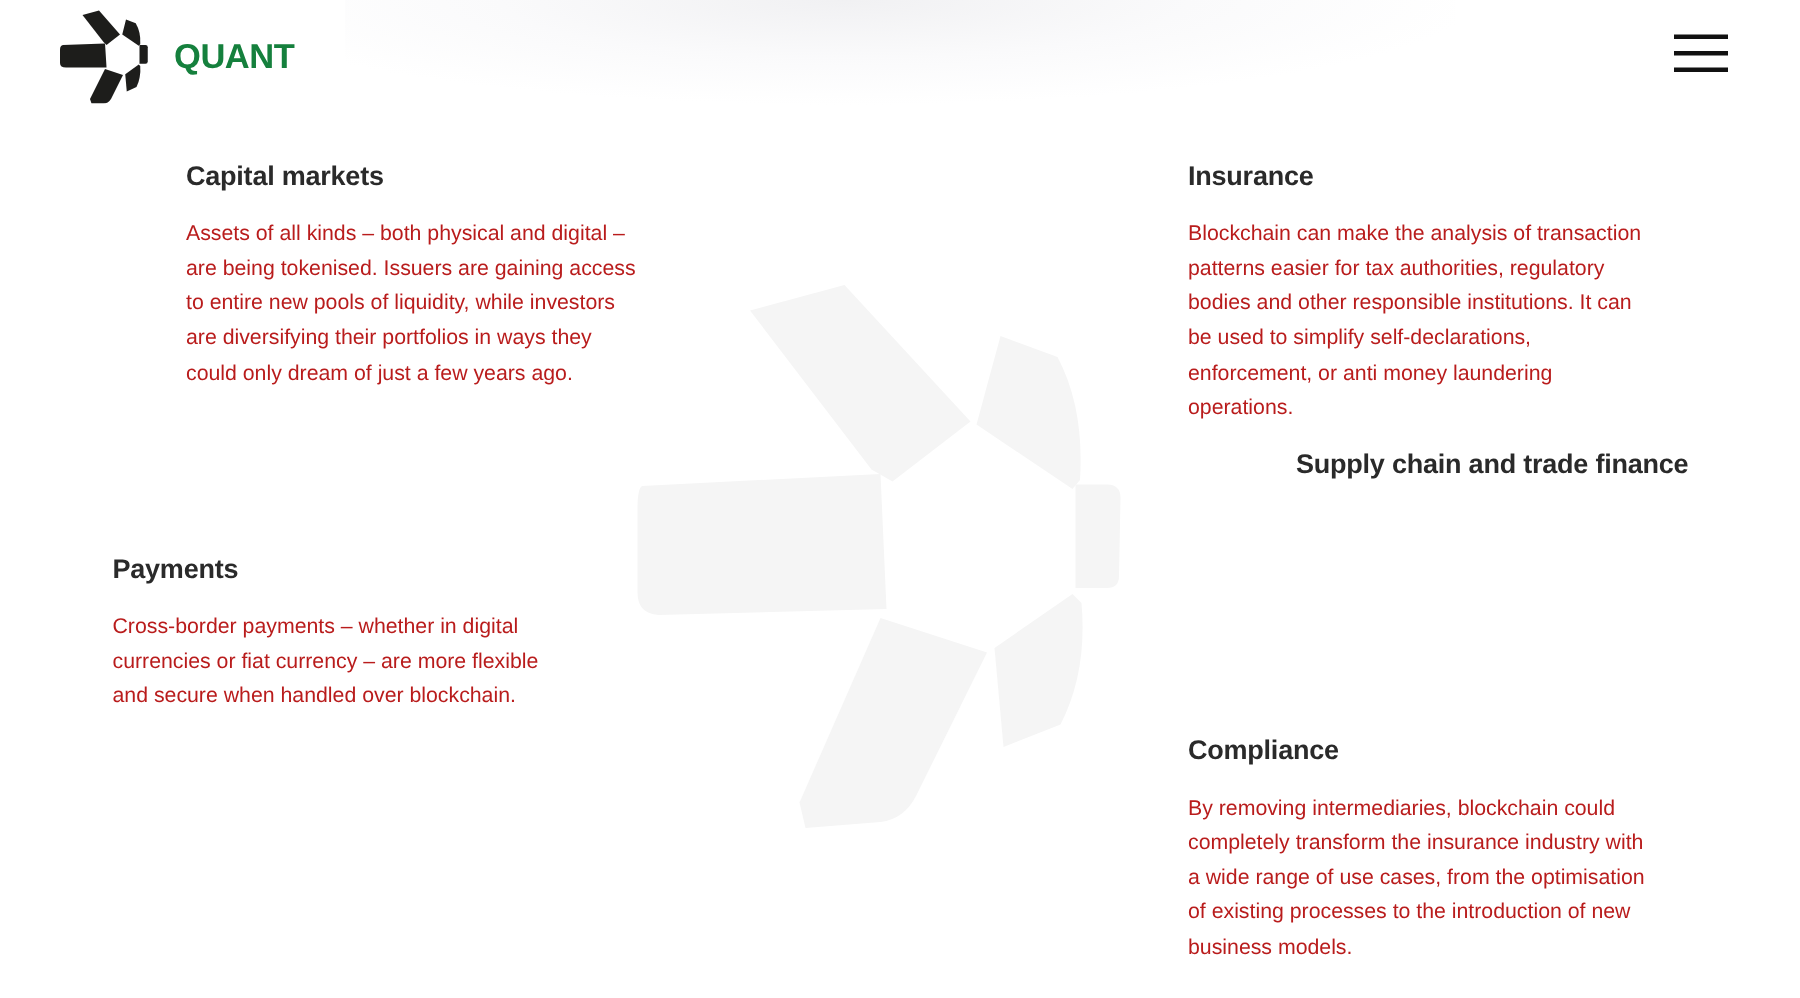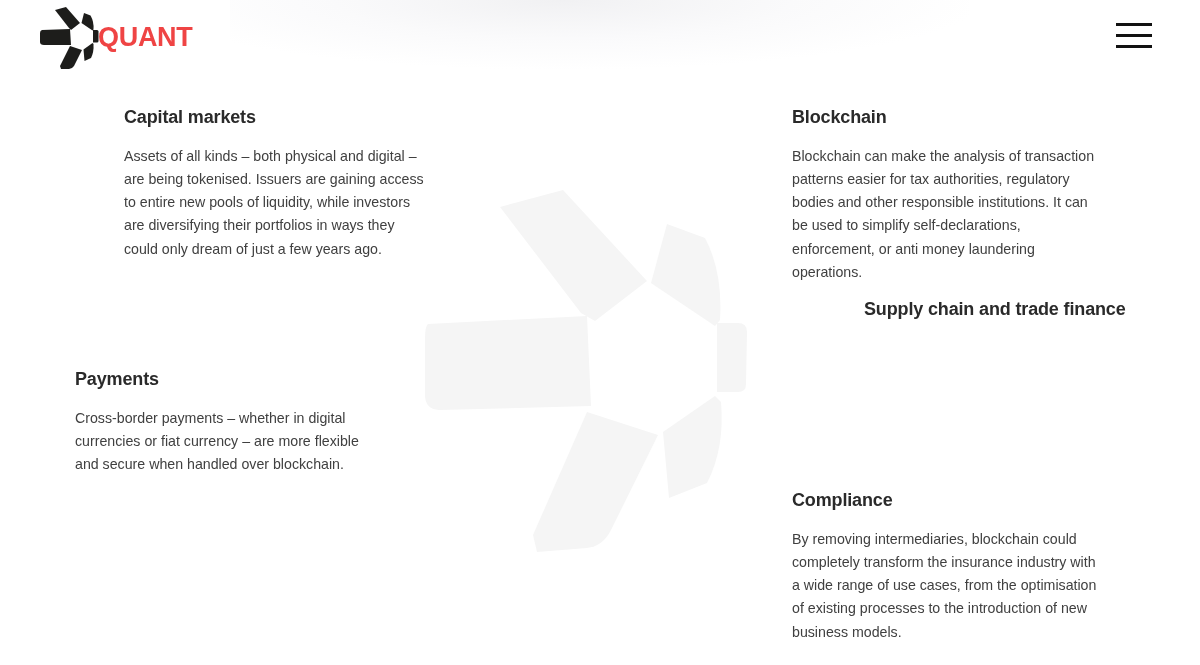--- a/index.html
+++ b/index.html
@@ -64,27 +64,28 @@
     text-decoration: none;
   }
   .brand-mark {
     width: 60px;
     height: 64px;
     flex: 0 0 auto;
     display: block;
   }
   .brand-mark svg { display:block; width: 100%; height: 100%; }
   .brand-name {
-    font-size: 27px;
+    font-size: 23px;
     font-weight: bold;
-    color: #ef4444;
+    color: #15803d;
     letter-spacing: -0.3px;
     margin-left: -2px;
     line-height: 1;
     white-space: nowrap;
+    padding-left: 18px;
   }
 
   .menu-toggle {
     position: absolute;
     right: 48px;
     top: 18px;
     width: 36px;
     height: 34px;
     display: flex;
     flex-direction: column;
@@ -121,21 +122,21 @@
     font-weight: bold;
     color: #2a2a2a;
     letter-spacing: -0.15px;
     line-height: 1.2;
     white-space: nowrap;
   }
   .block p {
     margin: 0;
     font-size: 14.2px;
     line-height: 23.3px;
-    color: #404040;
+    color: #b91c1c;
     font-weight: normal;
   }
 
   
   #blk-capital   { left: 112px; top: 107px; width: 308px; }
   #blk-payments  { left: 63px;  top: 322px; width: 305px; margin-top: 47px; }
   #blk-digital   { left: 112px; top: 487px; width: 300px; }
   
   #blk-compliance { left: 780px; top: 107px; width: 305px; }
   #blk-supply     { left: 827px; top: 299px; width: 300px; margin-left: 25px; }
@@ -202,21 +203,21 @@
     <p>Assets of all kinds – both physical and digital – are being tokenised. Issuers are gaining access to entire new pools of liquidity, while investors are diversifying their portfolios in ways they could only dream of just a few years ago.</p>
   </section>
 
   <section class="block" id="blk-payments">
     <h3>Payments</h3>
     <p>Cross-border payments – whether in digital currencies or fiat currency – are more flexible and secure when handled over blockchain.</p>
   </section>
 
 
   <section class="block" id="blk-compliance">
-    <h3>Blockchain</h3>
+    <h3>Insurance</h3>
     <p>Blockchain can make the analysis of transaction patterns easier for tax authorities, regulatory bodies and other responsible institutions. It can be used to simplify self-declarations, enforcement, or anti money laundering operations.</p>
   </section>
 
   <section class="block" id="blk-supply">
     <h3>Supply chain and trade finance</h3>
   </section>
 
   <section class="block" id="blk-insurance">
     <h3>Compliance</h3>
     <p>By removing intermediaries, blockchain could completely transform the insurance industry with a wide range of use cases, from the optimisation of existing processes to the introduction of new business models.</p>

